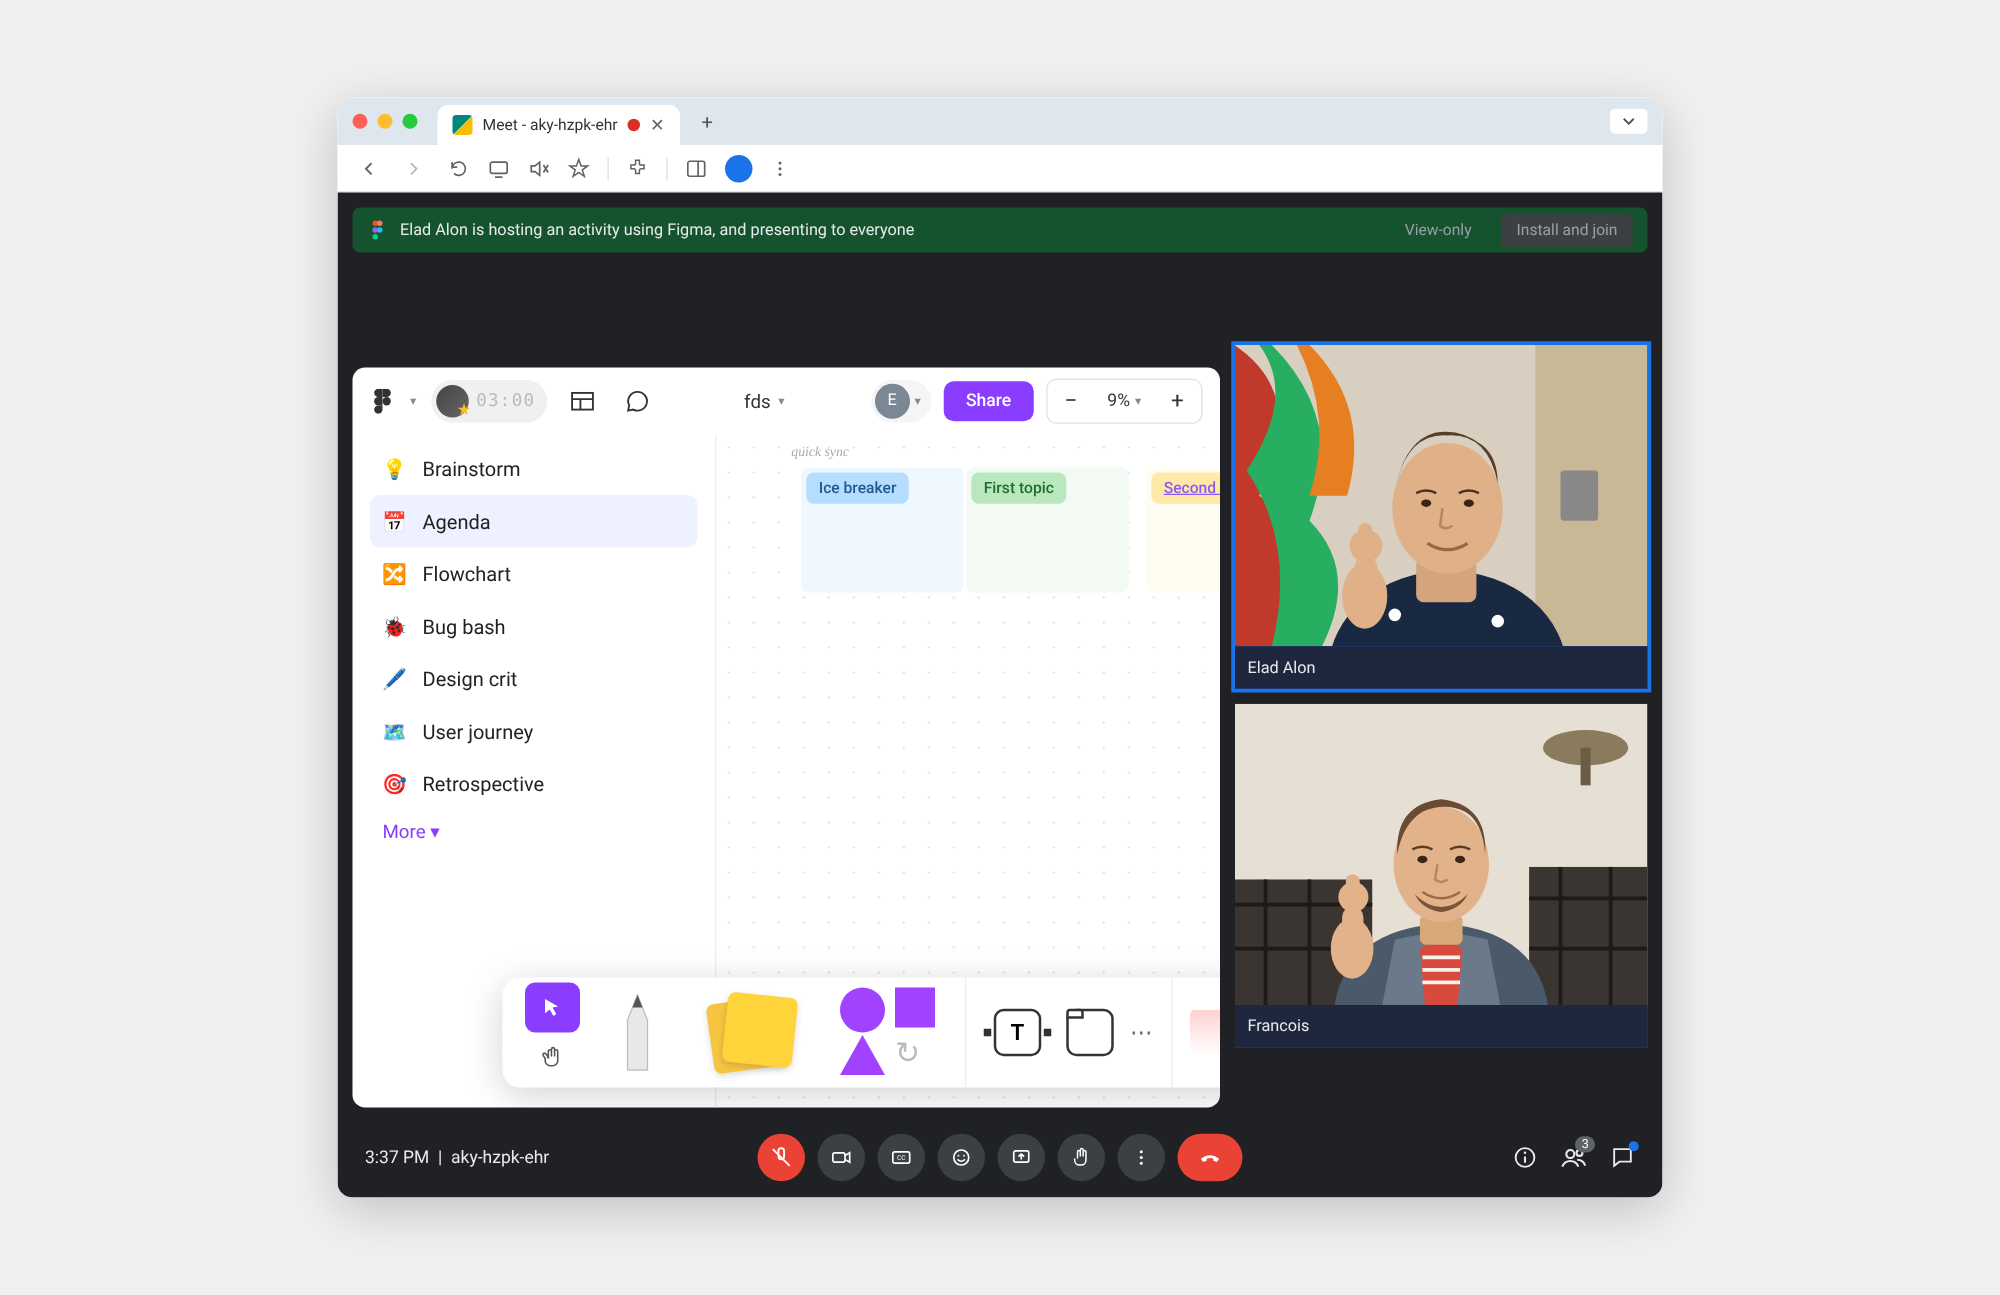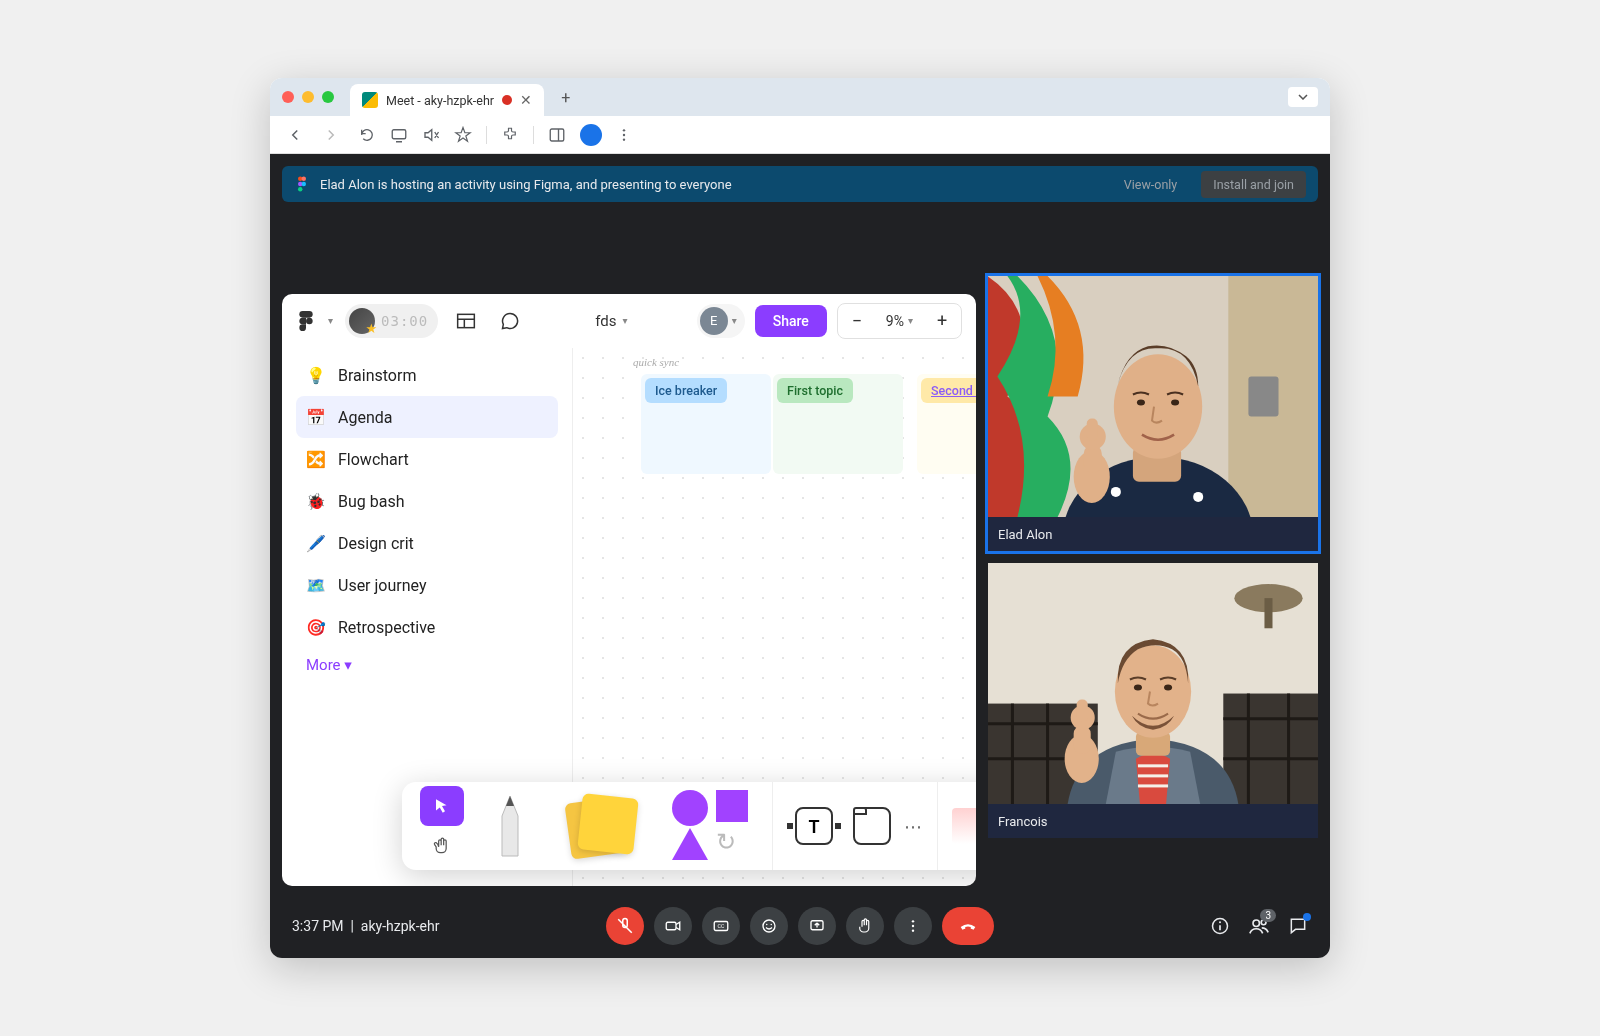--- a/index.html
+++ b/index.html
@@ -21,21 +21,21 @@
 .urlbar { height: 38px; background: #fff; display: flex; align-items: center; padding: 0 12px; gap: 10px; border-bottom: 1px solid #e0e0e0; }
 .nav-btn { width: 26px; height: 26px; display: flex; align-items: center; justify-content: center; color: #5f6368; cursor: pointer; border-radius: 50%; }
 .nav-btn.disabled { color: #bbb; }
 .addr { flex: 1; height: 28px; background: #f1f3f4; border-radius: 14px; display: flex; align-items: center; padding: 0 12px; gap: 8px; font-size: 13px; color: #5f6368; }
 .addr-host { color: #202124; }
 .url-icons { display: flex; gap: 14px; align-items: center; color: #5f6368; }
 .url-icons > * { cursor: pointer; }
 .profile-dot { width: 22px; height: 22px; border-radius: 50%; background: #1a73e8; }
 .vbar { width: 1px; height: 18px; background: #ddd; }
 .meet { flex: 1; background: #202124; position: relative; overflow: hidden; }
-.banner { margin: 12px; height: 36px; background: #0c4a6e; border-radius: 6px; display: flex; align-items: center; padding: 0 12px; font-size: 13px; color: #e8eaed; gap: 10px; }
+.banner { margin: 12px; height: 36px; background: #14532d; border-radius: 6px; display: flex; align-items: center; padding: 0 12px; font-size: 13px; color: #e8eaed; gap: 10px; }
 .figma-icon { width: 16px; height: 16px; }
 .banner-spacer { flex: 1; }
 .banner-link { color: #9aa0a6; font-size: 12.5px; cursor: pointer; }
 .banner-btn { background: #3c4043; color: #9aa0a6; padding: 6px 12px; border-radius: 4px; font-size: 12.5px; margin-left: 14px; }
 .stage { position: absolute; inset: 60px 12px 72px 12px; display: flex; gap: 12px; }
 .figma-panel { flex: 1; background: #fff; border-radius: 10px; position: relative; overflow: hidden; margin-top: 80px; }
 .fig-header { height: 54px; display: flex; align-items: center; padding: 0 14px; gap: 12px; border-bottom: 1px solid transparent; }
 .fig-logo { width: 20px; height: 20px; cursor: pointer; }
 .fig-chev { color: #888; font-size: 10px; cursor: pointer; }
 .timer-pill { display: flex; align-items: center; gap: 6px; background: #f0f0f0; padding: 4px 10px 4px 4px; border-radius: 18px; }

